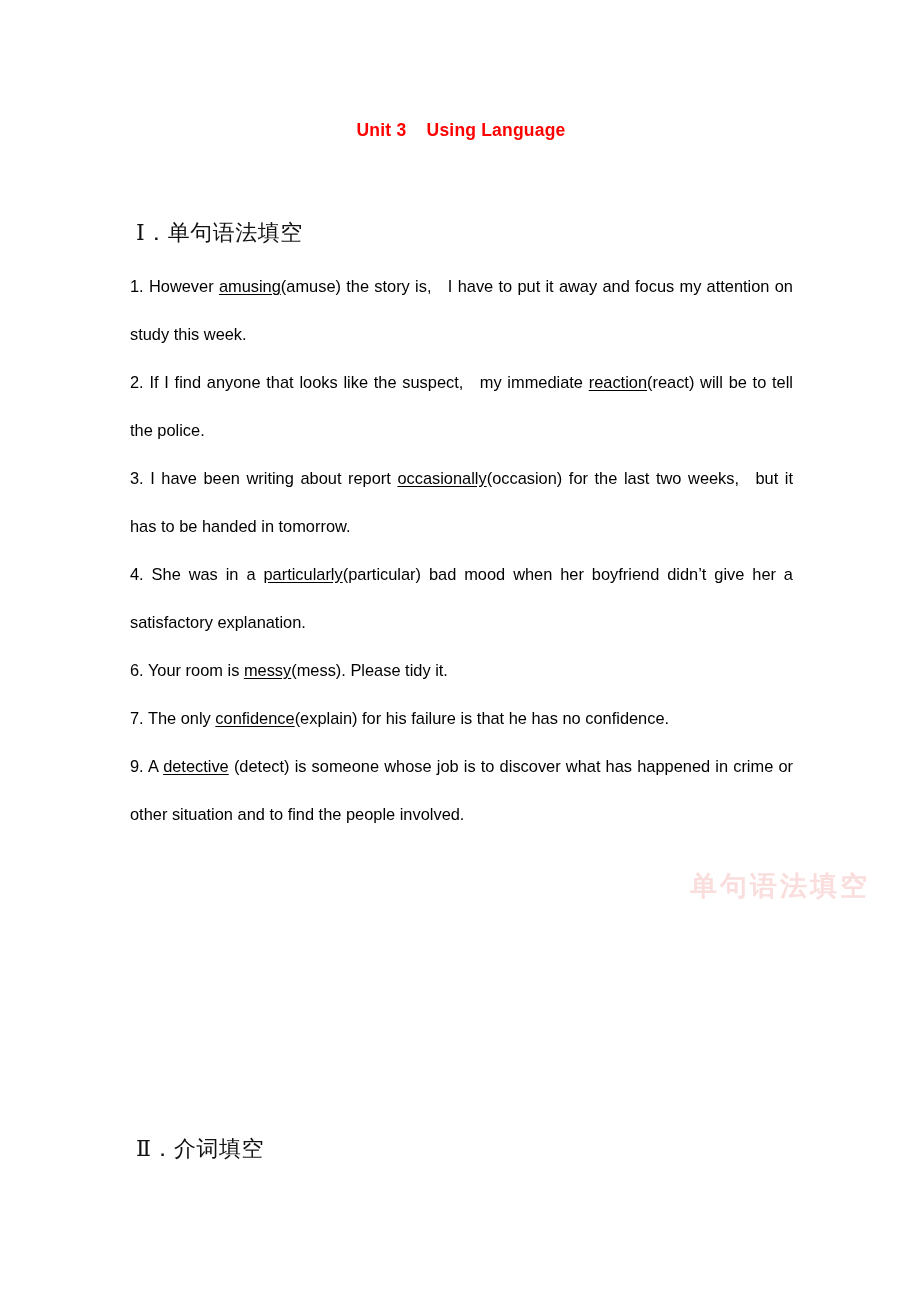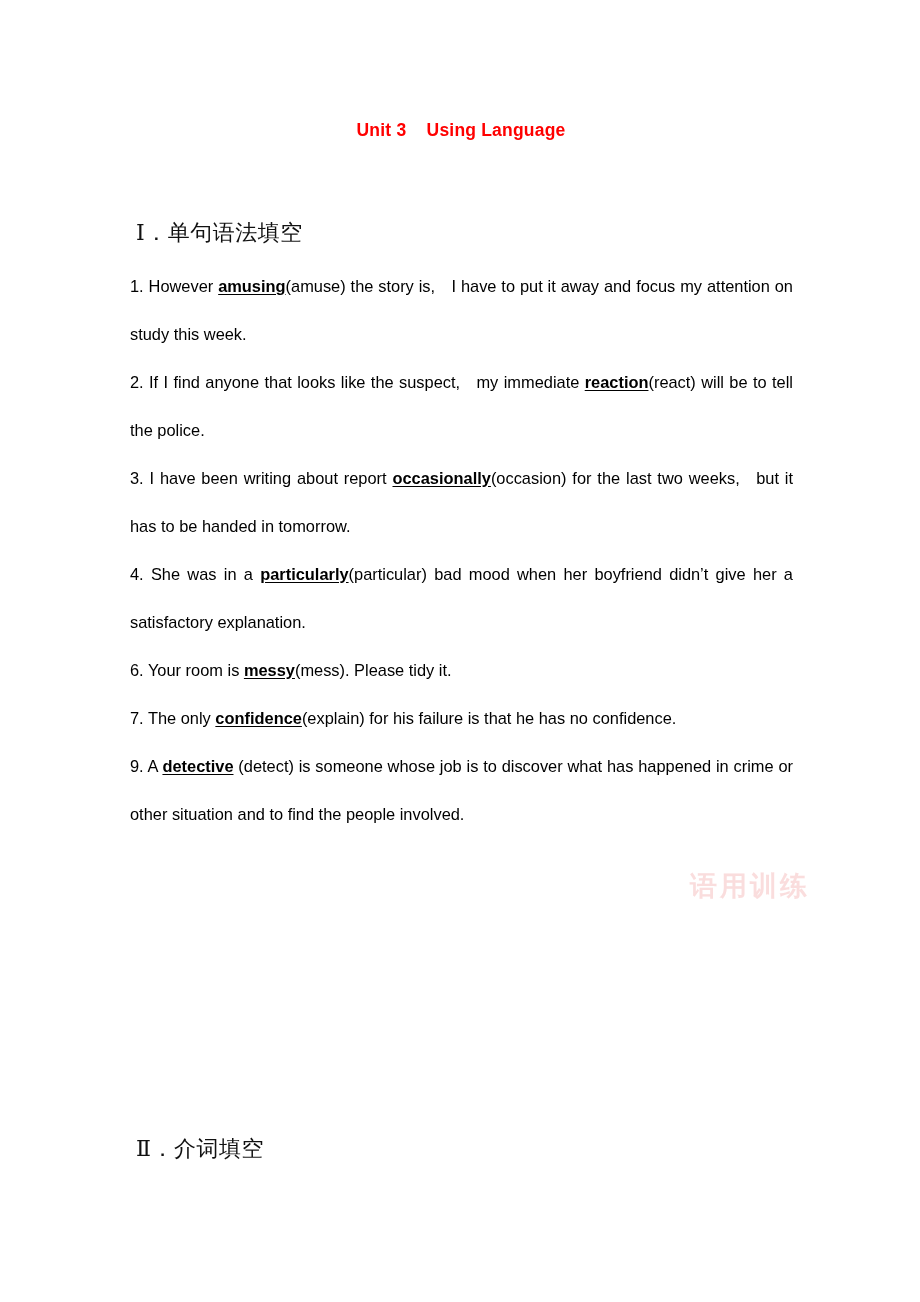--- a/index.html
+++ b/index.html
@@ -103,21 +103,21 @@
     line-height: 48px;
     text-align: justify;
     text-align-last: left;
     text-justify: inter-word;
     color: #000000;
     margin: 0;
     white-space: normal;
   }
   .q.nojust { text-align: left; }
   .ans {
-    font-weight: bold;
+    font-weight: normal;
     text-decoration: underline;
     text-underline-offset: 2px;
   }
 
   
   .watermark {
     position: absolute;
     left: 690px;
     top: 868px;
     font-family: "DejaVu Sans", sans-serif;
@@ -160,15 +160,15 @@
     <p class="q">
       <span>7.</span><span> The only </span><span class="ans">confidence</span><span>(explain) for his failure is that he has no confidence.</span>
     </p>
     <p class="q">
       <span>9.</span><span> A </span><span class="ans">detective</span><span> (detect) is someone whose job is to discover what has happened in crime or other situation and to find the people involved.</span>
     </p>
   </div>
 
   <div class="sec-heading" id="sec-2">Ⅱ．介词填空</div>
 
-  <div class="watermark">语用训练</div>
+  <div class="watermark">单句语法填空</div>
 
 </div>
 
 </body></html>

